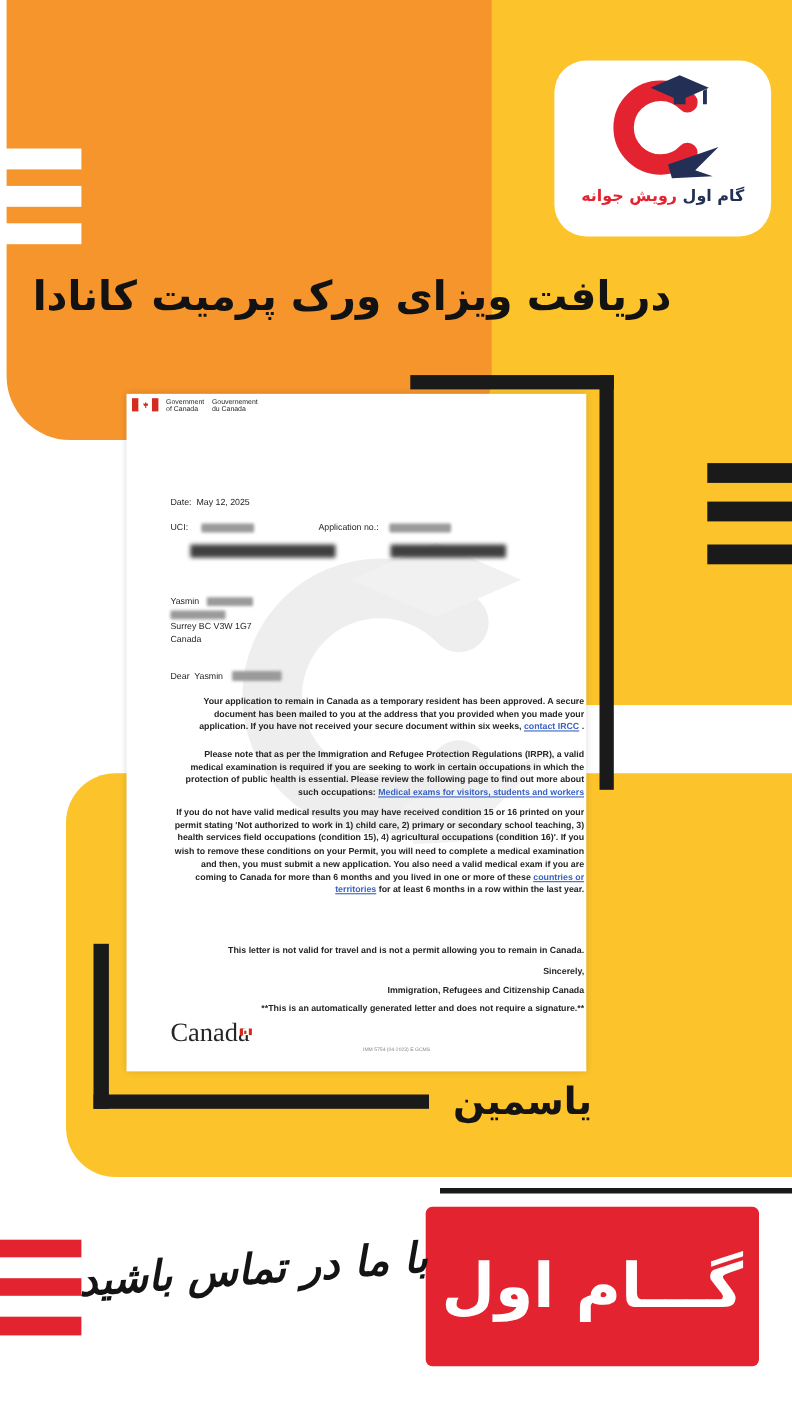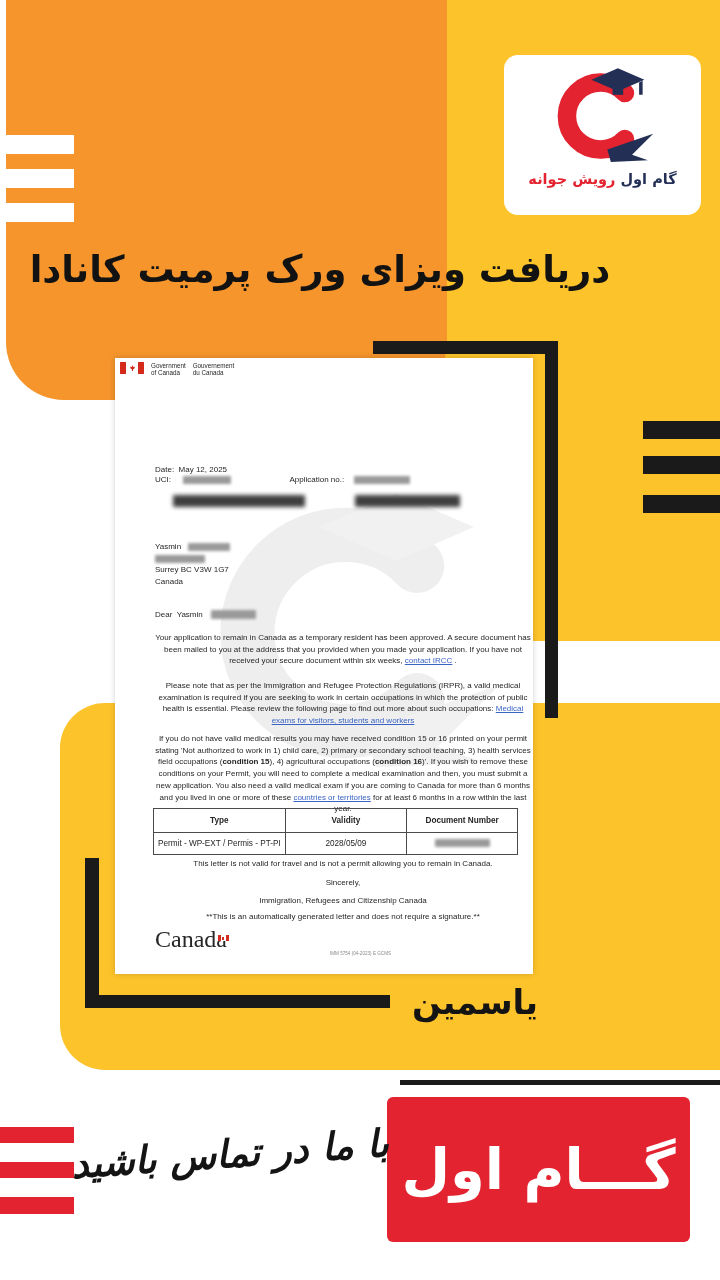--- a/index.html
+++ b/index.html
@@ -19,21 +19,21 @@
   .bar { position:absolute; left:0; width:74px; height:19px; }
   .bar.white { background:#ffffff; }
   .bar.red { background:#E32330; }
   .bar-right { position:absolute; left:643px; width:77px; height:18px; background:#1A1A1A; }
 
   
   .bk { position:absolute; background:#1A1A1A; }
 
   
   .pill { left:504px; top:55px; width:197px; height:160px; background:#ffffff;
-          border-radius:14px; }
+          border-radius:29px; }
   .pill-logo { position:absolute; left:42px; top:8px; width:112px; height:106px; }
   .pill-text { position:absolute; left:0; right:0; top:116px; text-align:center;
                font-family:"DejaVu Sans", sans-serif; font-size:14.5px; font-weight:700; }
   .pill-text .navy { color:#232F55; }
   .pill-text .red  { color:#E32330; }
 
   
   .title { left:0; top:248px; width:640px; text-align:center; direction:rtl;
            font-family:"DejaVu Sans", sans-serif; font-weight:800; font-size:37px;
            color:#121212; letter-spacing:-1px; }
@@ -45,21 +45,21 @@
   .watermark { position:absolute; left:80px; top:120px; width:310px; height:310px;
                opacity:0.30; z-index:0; }
   .doc-block { position:absolute; z-index:1; font-size:8px; line-height:11.7px; }
   .fip { left:5px; top:4px; display:flex; gap:7px; align-items:flex-start; }
   .fip-flag { width:24px; height:12px; display:flex; }
   .fip-flag .r { width:6px; height:12px; background:#D52B1E; }
   .fip-flag .w { width:12px; height:12px; background:#fff; position:relative; }
   .fip-flag .leaf { position:absolute; left:4px; top:3px; width:5px; height:6px;
                     background:#D52B1E; clip-path:polygon(50% 0,65% 35%,100% 30%,80% 70%,60% 65%,60% 100%,40% 100%,40% 65%,20% 70%,0 30%,35% 35%); }
   .fip-text { font-size:6.3px; line-height:7.4px; color:#333; }
-  .para { left:40px; width:376px; text-align:center; }
+  .para { left:40px; width:376px; text-align:right;font-weight:bold; }
   .blur { display:inline-block; vertical-align:middle; background:#9a9a9a;
           filter:blur(1.6px); border-radius:1px; }
   .blur.dark { background:#3f3f3f; filter:blur(2px); }
   a.doc-link { color:#3a63c4; text-decoration:underline; cursor:pointer; }
   .doc-table { border-collapse:collapse; width:365px; }
   .doc-table th, .doc-table td { border:1px solid #4a4a4a; font-size:8.2px; }
   .doc-table th { font-weight:bold; text-align:center; padding:3px 2px; height:24px; }
   .doc-table td { height:22px; text-align:center; }
   .doc-table td.t-left { text-align:left; padding-left:4px; }
   .wordmark { font-family:"Liberation Serif", serif; font-size:24px; color:#222;
@@ -149,21 +149,21 @@
     <div class="fip-text">
       <div>Government</div>
       <div>of Canada</div>
     </div>
     <div class="fip-text">
       <div>Gouvernement</div>
       <div>du Canada</div>
     </div>
   </div>
 
-  <div class="doc-block" style="left:40px;top:106px">
+  <div class="doc-block" style="left:40px;top:93px">
     <span>Date:</span>&nbsp;
     <span>May 12, 2025</span>
   </div>
 
   <div class="doc-block" style="left:40px;top:116px;width:376px">
     <span>UCI:</span>
     <span class="blur" style="width:48px;height:8px;margin-left:10px"></span>
     <span style="margin-left:56px">Application no.:</span>
     <span class="blur" style="width:56px;height:8px;margin-left:8px"></span>
   </div>
@@ -196,36 +196,20 @@
   </div>
 
   <div class="doc-block para" style="top:322px">
     <span>Please note that as per the Immigration and Refugee Protection Regulations (IRPR), a valid medical examination is required if you are seeking to work in certain occupations in which the protection of public health is essential.  Please review the following page to find out more about such occupations: </span><a class="doc-link">Medical exams for visitors, students and workers</a>
   </div>
 
   <div class="doc-block para" style="top:375px">
     <span>If you do not have valid medical results you may have received condition 15 or 16 printed on your permit stating 'Not authorized to work in 1) child care, 2) primary or secondary school teaching, 3) health services field occupations (</span><b>condition 15</b><span>), 4) agricultural occupations (</span><b>condition 16</b><span>)'. If you wish to remove these conditions on your Permit, you will need to complete a medical examination and then, you must submit a new application. You also need a valid medical exam if you are coming to Canada for more than 6 months and you lived in one or more of these </span><a class="doc-link">countries or territories</a><span> for at least 6 months in a row within the last year.</span>
   </div>
 
-  <table class="doc-table doc-block" style="left:38px;top:450px">
-    <tbody>
-        <tr>
-      <th style="width:132px">Type</th>
-      <th style="width:122px">Validity</th>
-      <th style="width:111px">Document Number</th>
-    </tr>
-    <tr>
-      <td class="t-left">Permit - WP-EXT / Permis - PT-PI</td>
-      <td>2028/05/09</td>
-      <td>
-        <span class="blur" style="width:55px;height:8px"></span>
-      </td>
-    </tr>
-  </tbody>
-    </table>
 
   <div class="doc-block para" style="top:500px">This letter is not valid for travel and is not a permit allowing you to remain in Canada.</div>
   <div class="doc-block para" style="top:519px">Sincerely,</div>
   <div class="doc-block para" style="top:537px">Immigration, Refugees and Citizenship Canada</div>
   <div class="doc-block para" style="top:553px">**This is an automatically generated letter and does not require a signature.**</div>
 
   <div class="doc-block" style="left:40px;top:576px;width:360px">
     <span class="wordmark">
       <span>Canada</span>
       <span class="wm-flag">

